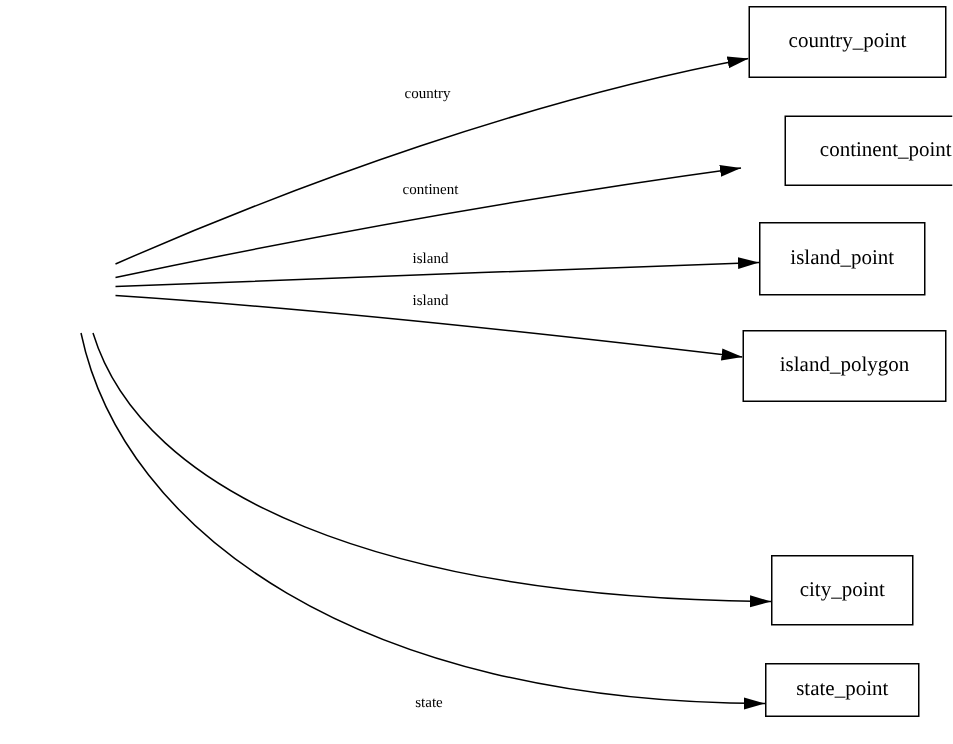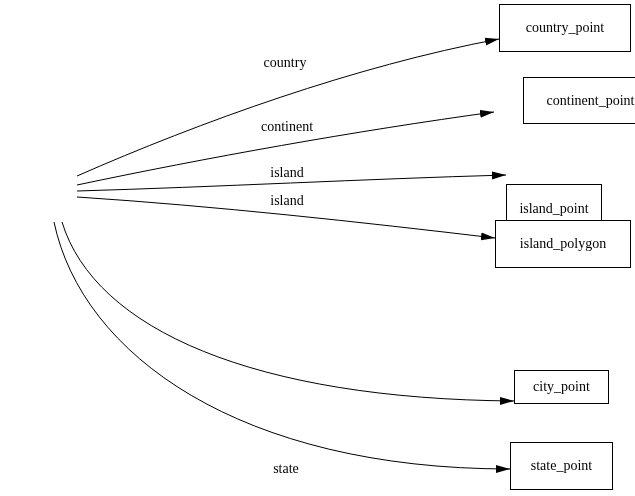--- a/index.html
+++ b/index.html
@@ -42,21 +42,21 @@
     border: 1px solid var(--node-border);
     display: flex;
     align-items: center;
     justify-content: center;
     font-size: 14px;
     white-space: nowrap;
   }
   .edge-label {
     position: absolute;
     transform: translateX(-50%);
-    font-size: 14px;
+    font-size: 10px;
     line-height: 20.5px;
     text-align: center;
     white-space: pre-line;
   }
 </style>
 </head>
 <body>
 
 <div class="canvas">
 
@@ -76,33 +76,33 @@
 
 
   <div class="node" style="left:499px; top:4px; width:132px; height:48px;">
     <span>country_point</span>
   </div>
 
   <div class="node" style="left:523px; top:77px; width:135px; height:47px;">
     <span>continent_point</span>
   </div>
 
-  <div class="node" style="left:506px; top:148px; width:96px; height:49px;margin-top:36px;">
+  <div class="node" style="left:506px; top:148px; width:111px; height:49px;">
     <span>island_point</span>
   </div>
 
   <div class="node" style="left:495px; top:220px; width:136px; height:48px;">
     <span>island_polygon</span>
   </div>
 
-  <div class="node" style="left:514px; top:370px; width:95px; height:34px;">
+  <div class="node" style="left:514px; top:370px; width:95px; height:47px;">
     <span>city_point</span>
   </div>
 
-  <div class="node" style="left:510px; top:442px; width:103px; height:48px;">
+  <div class="node" style="left:510px; top:442px; width:103px; height:36px;">
     <span>state_point</span>
   </div>
 
   <div class="edge-label" style="left:285px; top:53px;">country</div>
 
   <div class="edge-label" style="left:287px; top:117px;">continent</div>
 
   <div class="edge-label" style="left:287px; top:163px;">island</div>
 
   <div class="edge-label" style="left:287px; top:191px;">island</div>

